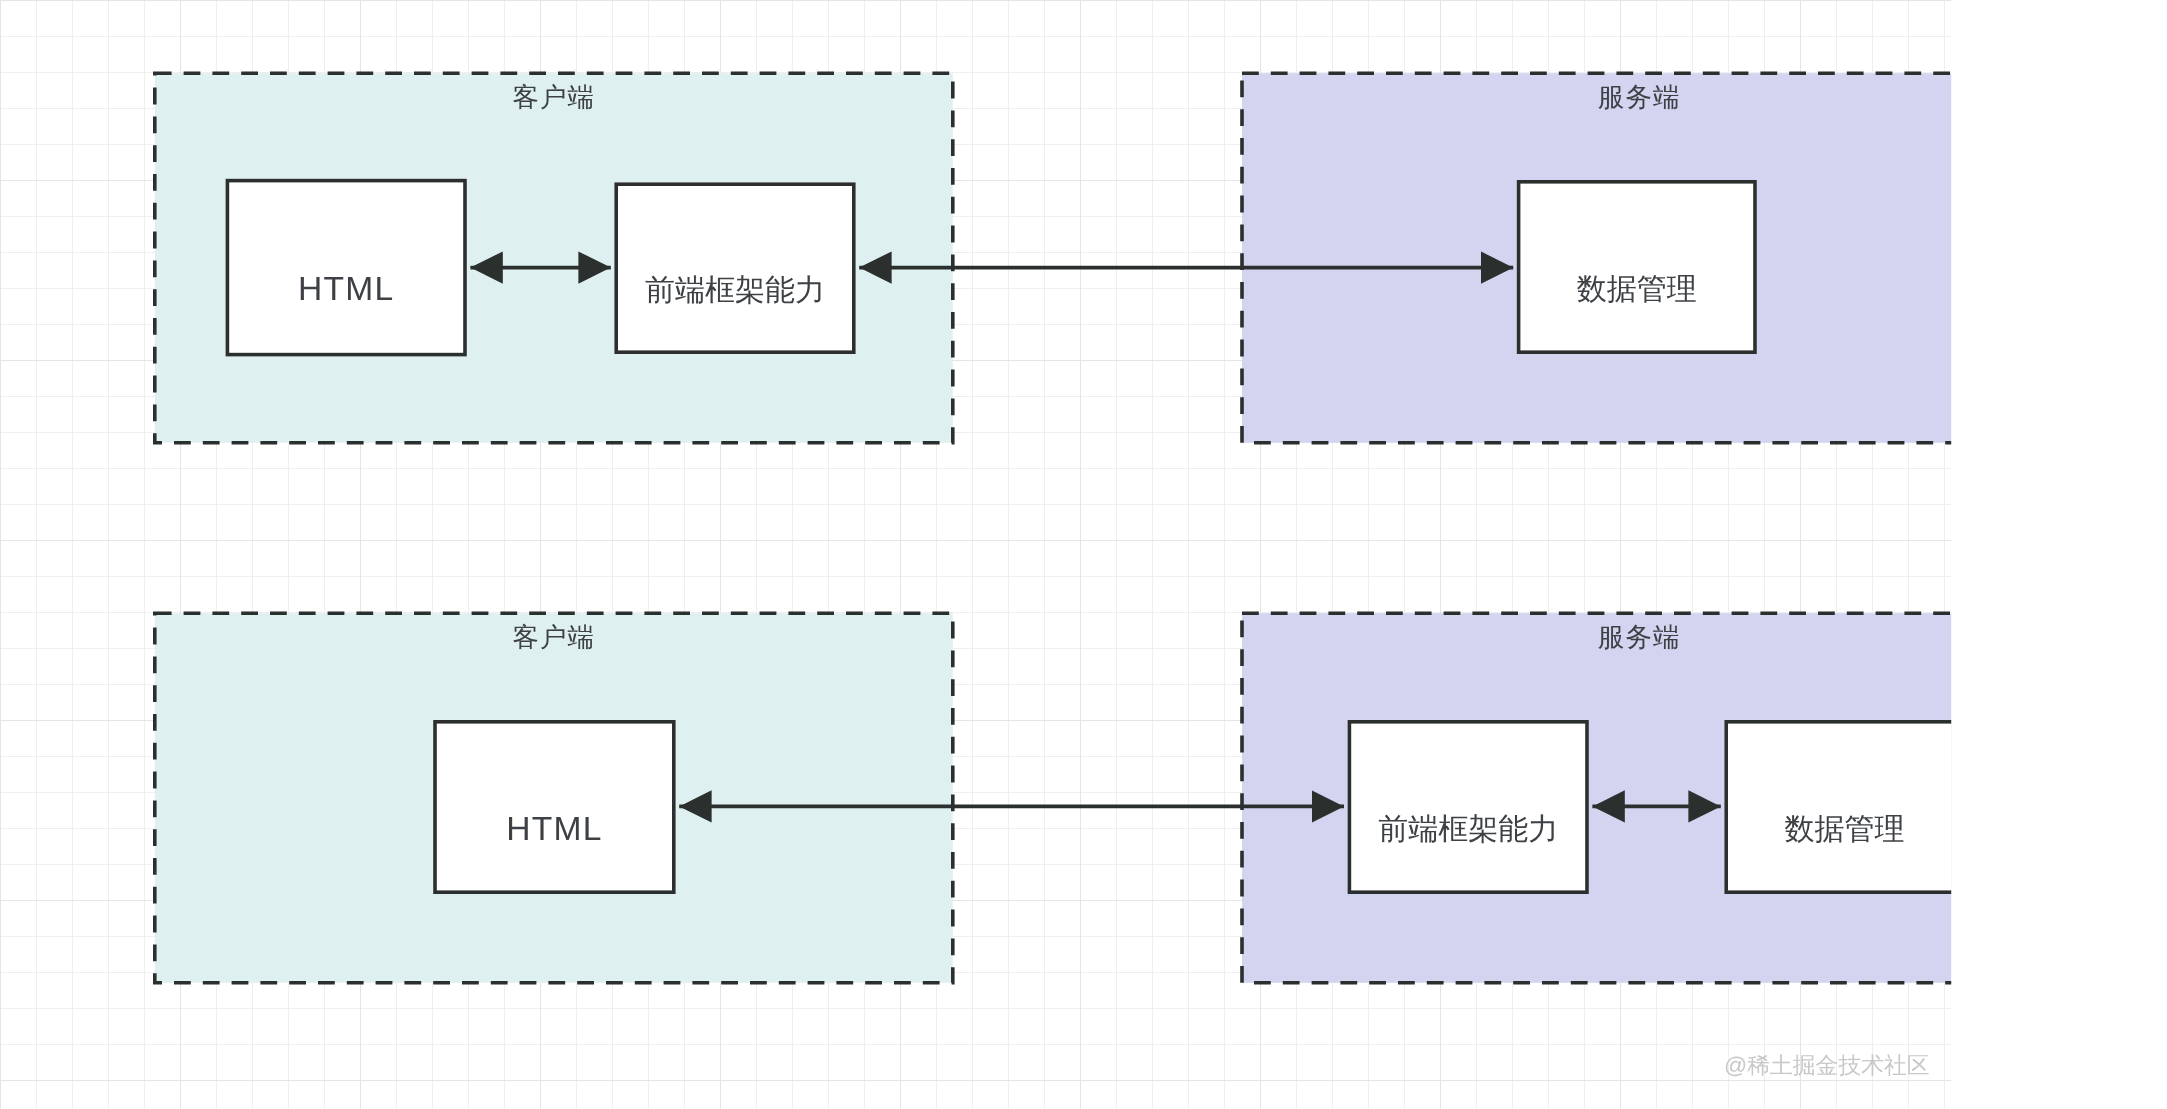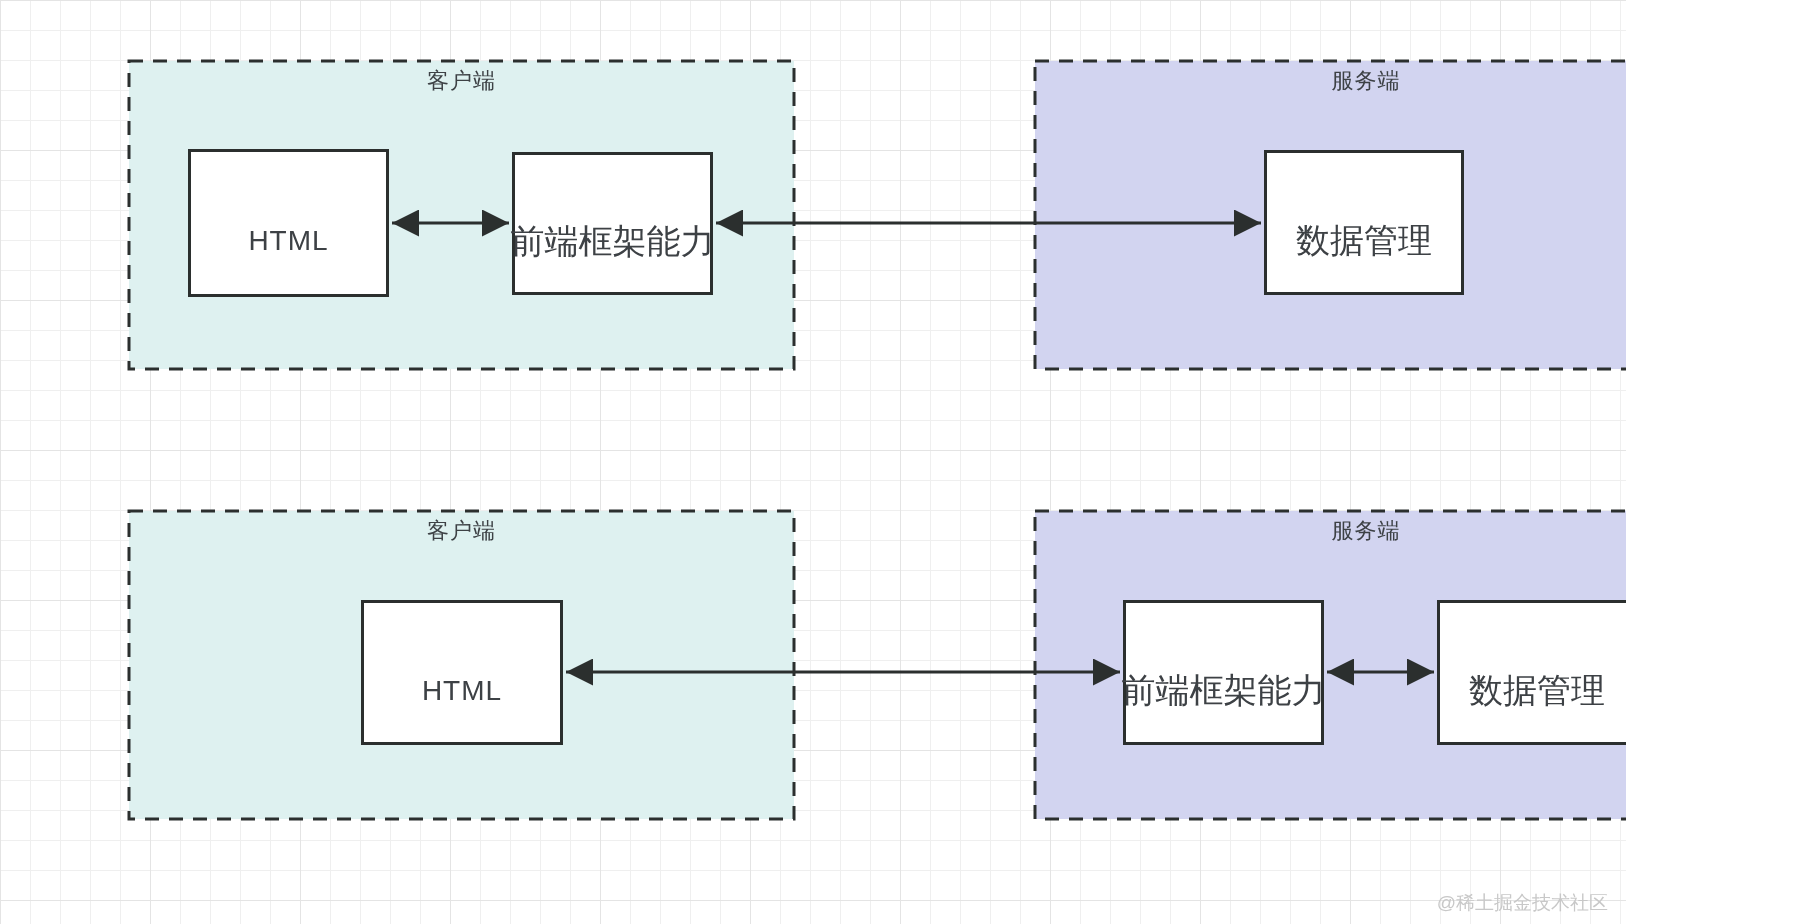--- a/index.html
+++ b/index.html
@@ -25,30 +25,30 @@
   .ct-bottom{top:516px;}
   .ct-client{left:129px;width:665px;}
   .ct-server{left:1035px;width:662px;font-family:Liberation Mono, monospace;}
   .node{
     position:absolute;background:var(--node-bg,#ffffff);
     border:3px solid var(--stroke,#2b2f2e);
     display:flex;align-items:center;justify-content:center;
     box-sizing:border-box;color:var(--text,#3d4145);
   }
   .node span{white-space:nowrap;margin-top:36px;}
-  .node-cjk{font-size:34px;}
+  .node-cjk{font-size:25px;}
   .node-latin{font-size:28px;letter-spacing:1px;}
   .n1{left:188px;top:149px;width:201px;height:148px;}
   .n2{left:512px;top:152px;width:201px;height:143px;}
   .n3{left:1264px;top:150px;width:200px;height:145px;}
   .n4{left:361px;top:600px;width:202px;height:145px;}
   .n5{left:1123px;top:600px;width:201px;height:145px;}
   .n6{left:1437px;top:600px;width:200px;height:145px;}
   .watermark{
-    position:absolute;right:18px;bottom:8px;
+    position:absolute;right:18px;bottom:23px;
     font-size:19px;color:var(--watermark,#c8c8c8);
   }
 </style>
 </head>
 <body>
 
 <div id="canvas">
 
   <svg class="overlay" viewBox="0 0 1806 924" xmlns="http://www.w3.org/2000/svg">
     <defs>

